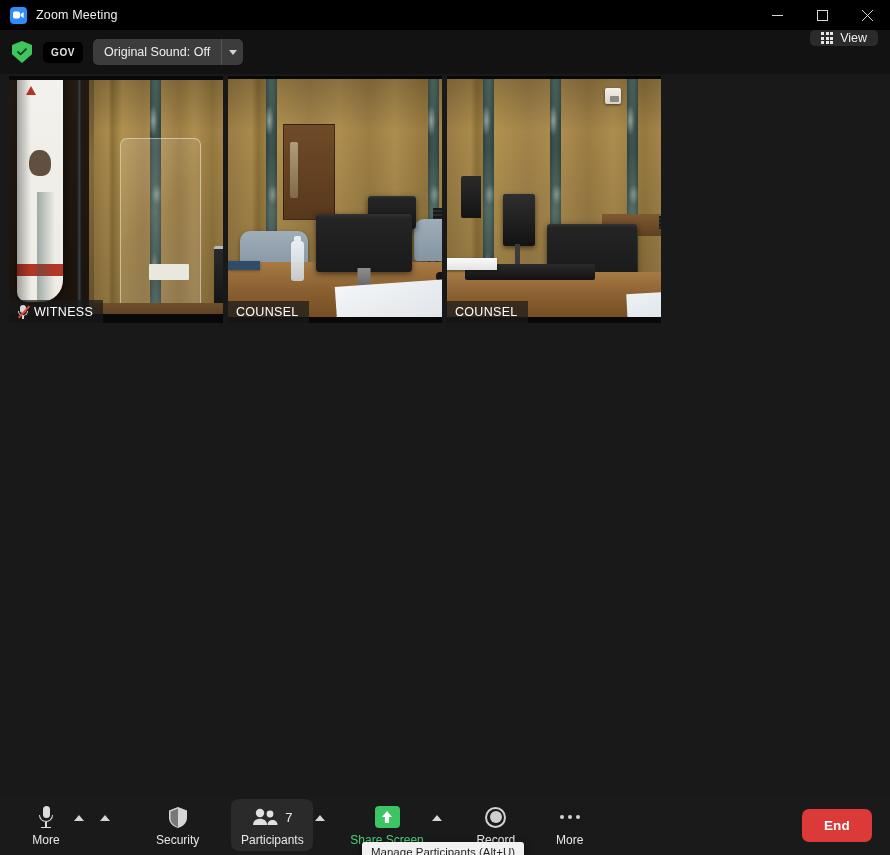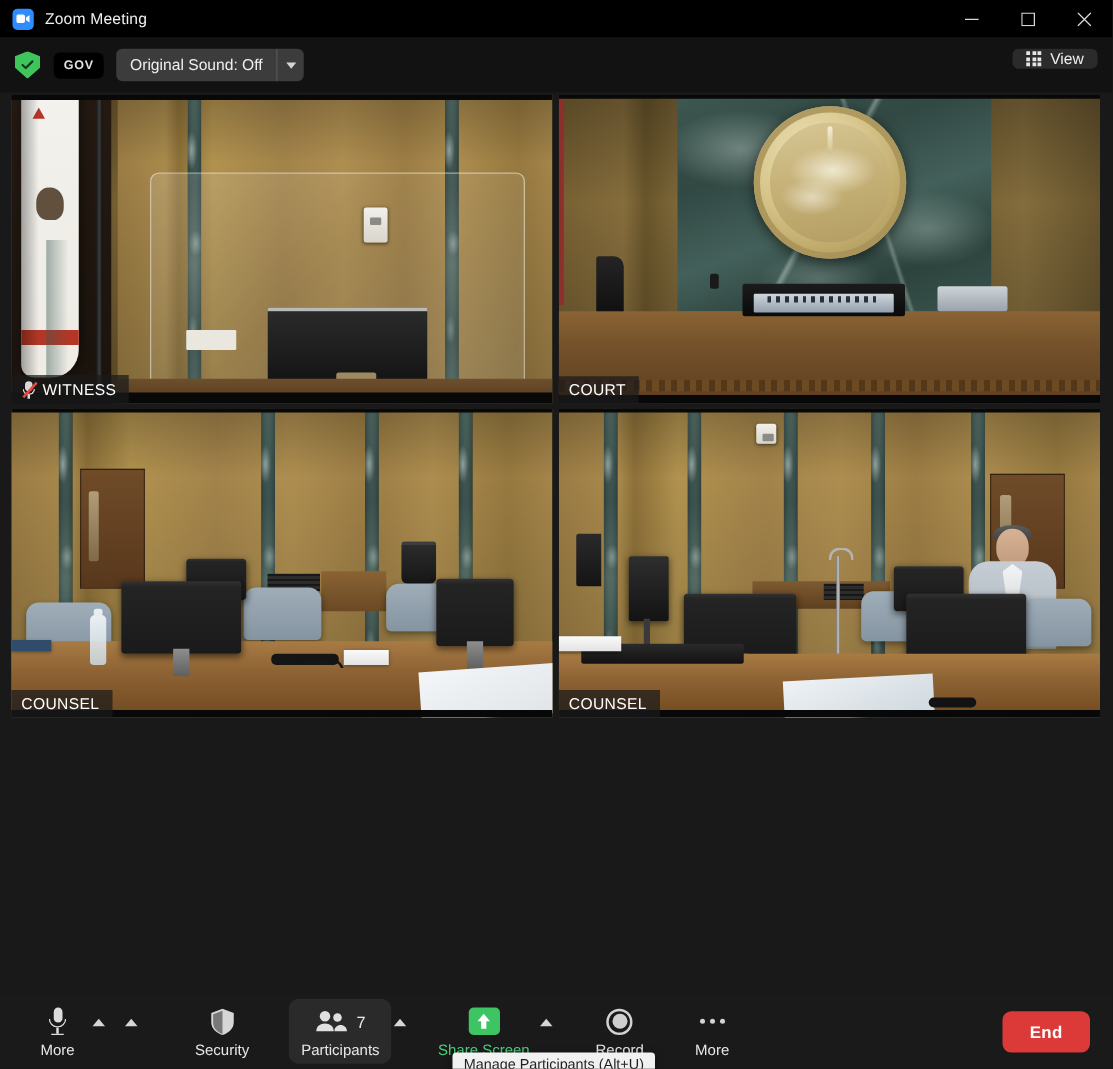--- a/index.html
+++ b/index.html
@@ -82,41 +82,41 @@
   .os-caret {
     width: 22px; border-left: 1px solid #555;
     display: flex; align-items: center; justify-content: center;
   }
   .caret-dn {
     width: 0; height: 0;
     border-left: 4px solid transparent; border-right: 4px solid transparent;
     border-top: 5px solid #d4d4d4;
   }
   .viewbtn {
-    position: absolute; right: 12px; top: 9px;
+    position: absolute; right: 12px; top: 0;
     height: 16px; display: flex; align-items: center;
     gap: 7px; padding: 0 11px; border-radius: 5px;
     background: #2b2b2b; color: #eee; font-size: 12.5px;
   }
   .gridicon {
     display: grid; grid-template-columns: repeat(3, 3px);
     grid-template-rows: repeat(3, 3px); gap: 1.5px;
   }
   .gridicon i { background: #e6e6e6; display: block; width: 3px; height: 3px; }
 
   
   .stage {
     flex: 1 1 auto; position: relative; background: #191919;
   }
   .videogrid {
     position: absolute;
     left: 9px; top: 2px; right: 10px;
     height: 498px;
     display: grid;
-    grid-template-columns: 1fr 1fr;
+    grid-template-columns: 1fr 1fr 1fr 1fr;
     grid-template-rows: 1fr 1fr;
     gap: 4px 5px;
   }
   .tile {
     position: relative; overflow: hidden; background: #0b0b0b;
   }
   .namebadge {
     position: absolute; left: 0; bottom: 0; z-index: 6;
     display: flex; align-items: center; gap: 5px;
     background: rgba(26,26,26,.72);
@@ -535,42 +535,20 @@
           <span class="micmute">
             <i class="body"></i>
               <i class="arc"></i>
               <i class="stem"></i>
               <i class="slash"></i>
           </span>
           <span>WITNESS</span>
         </div>
       </div>
 
-      <div class="tile">
-        <div class="scene">
-          <div class="wood wood-dim"></div>
-          <div class="marblewall"></div>
-          <div class="seal"></div>
-          <div style="position:absolute;left:0;top:0;bottom:32%;width:4px;background:#8d2f2b;"></div>
-          <div class="bench">
-            <div class="nameplate" style="left:34%; top:-22px; width:30%; height:26px;">
-                <i></i>
-              </div>
-            <div class="nameplate" style="left:70%; top:-20px; width:13%; height:20px; background:linear-gradient(180deg,#cdd3d8,#9aa3ab);"></div>
-            <div style="position:absolute;left:28%;top:-30px;width:7px;height:12px;background:#1a1a1a;border-radius:2px;"></div>
-            <div class="benchtrim"></div>
-          </div>
-          <div style="position:absolute;left:7%;bottom:30%;width:22px;height:44px;background:linear-gradient(180deg,#242424,#111);border-radius:2px 8px 0 0;"></div>
-          <div class="letterbox-t" style="top:0; height:3px;"></div>
-          <div class="letterbox-b" style="bottom:0; height:7px;"></div>
-        </div>
-        <div class="namebadge">
-          <span>COURT</span>
-        </div>
-      </div>
 
       <div class="tile">
         <div class="scene">
           <div class="wood"></div>
           <div class="marblecol" style="left:38px;"></div>
           <div class="marblecol" style="left:200px;"></div>
           <div class="marblecol" style="left:283px;"></div>
           <div class="marblecol" style="left:358px;"></div>
           <div class="doorpanel" style="left:55px; top:48px; width:52px; height:96px;"></div>
           <div class="wallvent" style="left:205px; top:132px; width:42px; height:14px;"></div>

